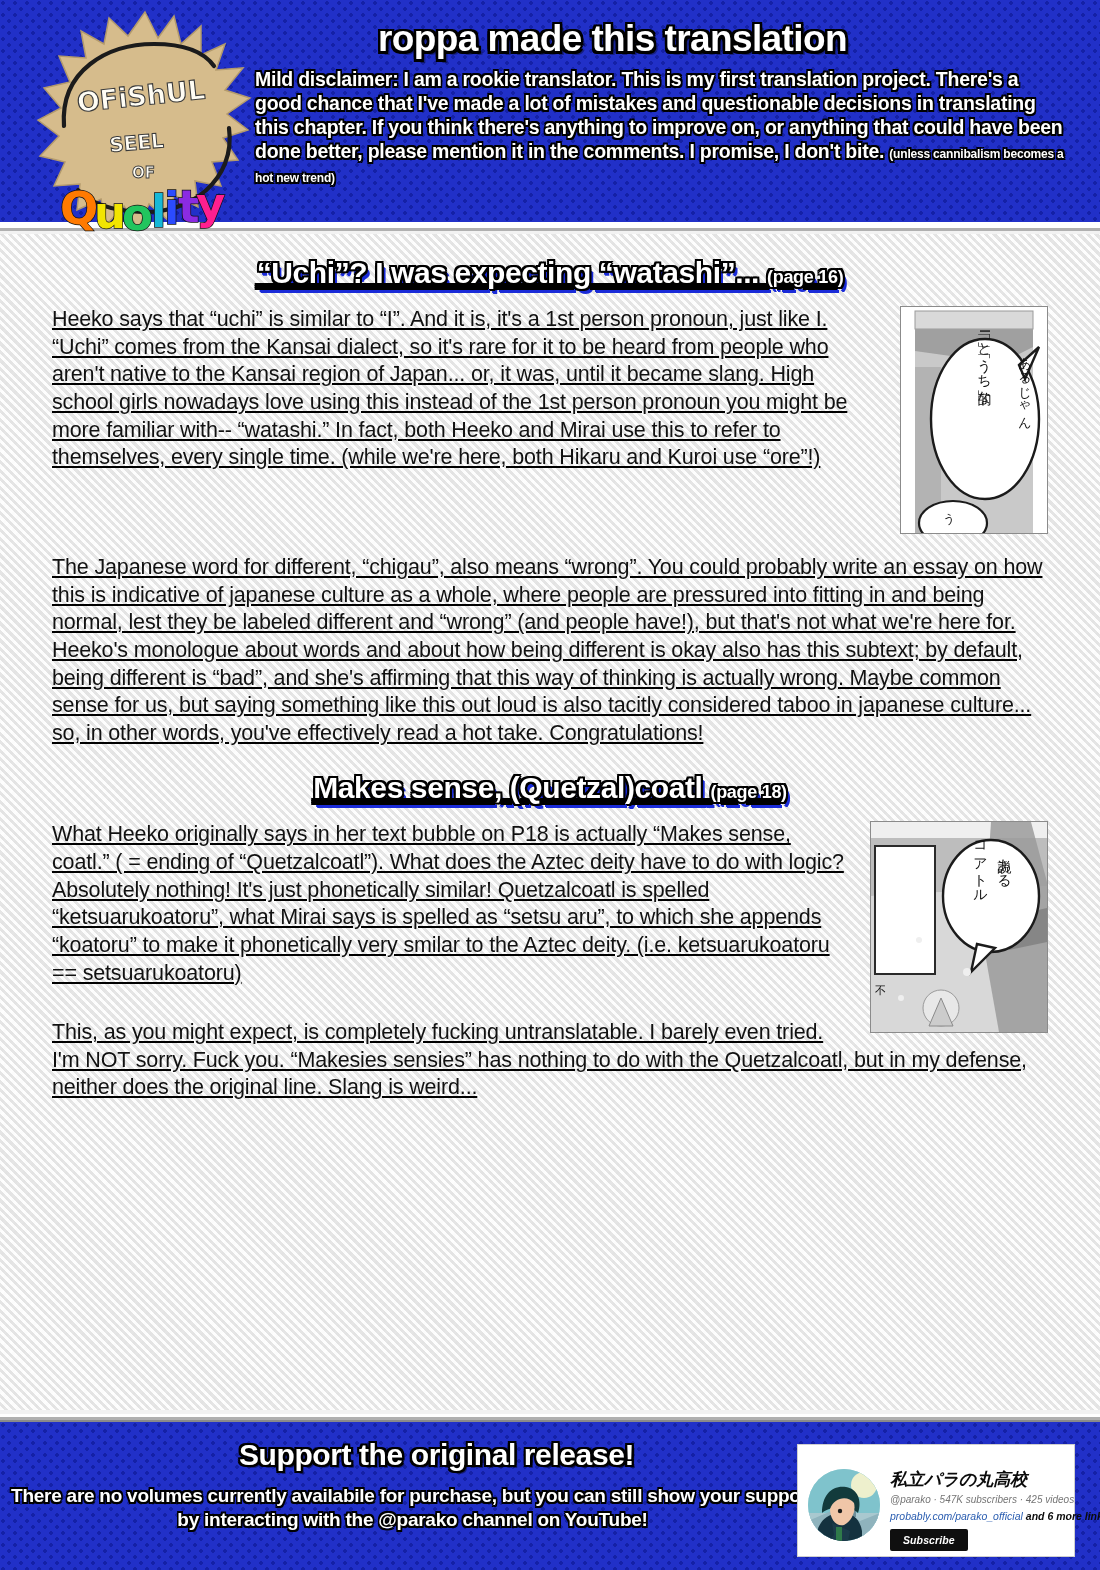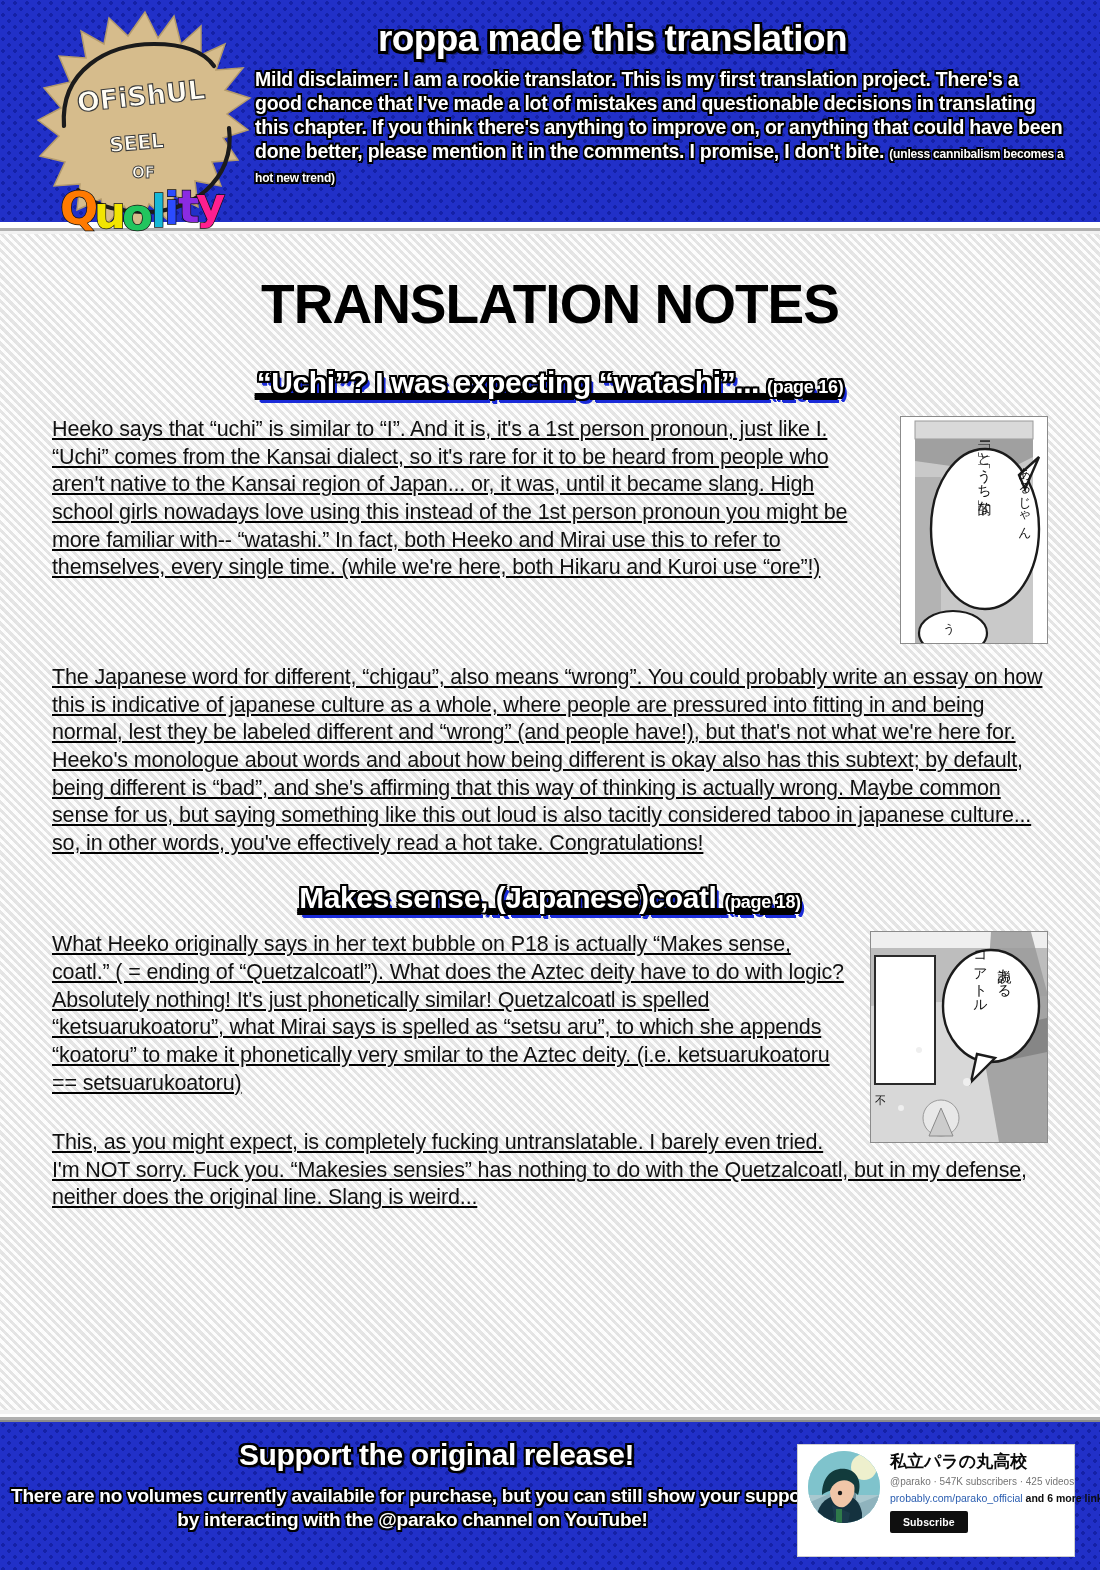--- a/index.html
+++ b/index.html
@@ -205,22 +205,23 @@
 
   
   .yt-card {
     position:absolute;
     right:25px; top:22px;
     width:278px; height:113px;
     background:#fff;
     border:1px solid #cfcfcf;
     display:flex;
     align-items:flex-start;
-    padding:6px 10px;
+    padding:24px 10px;
     gap:10px;
+    font-style:italic;
   }
   .yt-avatar {
     width:72px; height:72px; border-radius:50%;
     overflow:hidden; flex:0 0 auto;
     background:#9fd3d8;
   }
   .yt-avatar svg { display:block; }
   .yt-meta { flex:1 1 auto; min-width:0; padding-top:2px; }
   .yt-name {
     font-size:17px; font-weight:bold; color:#0b0b0b;
@@ -279,21 +280,20 @@
         <span>Mild disclaimer: I am a rookie translator. This is my first translation project. There's a good chance that I've made a lot of mistakes and questionable decisions in translating this chapter. If you think there's anything to improve on, or anything that could have been done better, please mention it in the comments. I promise, I don't bite.</span>
         <span class="header-fineprint">(unless cannibalism becomes a hot new trend)</span>
       </div>
     </div>
   </div>
 
   <div class="divider-top"></div>
 
   <div class="main">
 
-    <h1 class="page-title">TRANSLATION NOTES</h1>
 
     <div class="section">
       <div class="section-head">
         <span>“Uchi”? I was expecting “watashi”...</span>
         <span class="pagenote">(page 16)</span>
       </div>
       <div class="sec-flow">
         <div class="panel panel-1">
           <svg width="146" height="226" viewBox="0 0 146 226" xmlns="http://www.w3.org/2000/svg">
             <rect x="0" y="0" width="146" height="226" fill="#ffffff"></rect>
@@ -314,21 +314,21 @@
 (while we're here, both Hikaru and Kuroi use “ore”!)</p>
       </div>
     </div>
 
     <div class="section" style="clear:both;padding-top:14px;">
       <p class="body-text">The Japanese word for different, “chigau”, also means “wrong”. You could probably write an essay on how this is indicative of japanese culture as a whole, where people are pressured into fitting in and being normal, lest they be labeled different and “wrong” (and people have!), but that's not what we're here for. Heeko's monologue about words and about how being different is okay also has this subtext; by default, being different is “bad”, and she's affirming that this way of thinking is actually wrong. Maybe common sense for us, but saying something like this out loud is also tacitly considered taboo in japanese culture... so, in other words, you've effectively read a hot take. Congratulations!</p>
     </div>
 
     <div class="section" style="clear:both;padding-top:14px;">
       <div class="section-head">
-        <span>Makes sense, (Japanese)coatl</span>
+        <span>Makes sense, (Quetzal)coatl</span>
         <span class="pagenote">(page 18)</span>
       </div>
       <div class="sec-flow">
         <div class="panel panel-2">
           <svg width="176" height="210" viewBox="0 0 176 210" xmlns="http://www.w3.org/2000/svg">
             <rect x="0" y="0" width="176" height="210" fill="#cfcfcf"></rect>
             <rect x="0" y="0" width="176" height="16" fill="#efefef"></rect>
             <path d="M0,16 L176,16 L176,64 L0,74 Z" fill="#bdbdbd"></path>
             <path d="M0,74 L176,64 L176,210 L0,210 Z" fill="#d8d8d8"></path>
             <rect x="4" y="24" width="60" height="128" fill="#ffffff" stroke="#2a2a2a" stroke-width="2"></rect>

